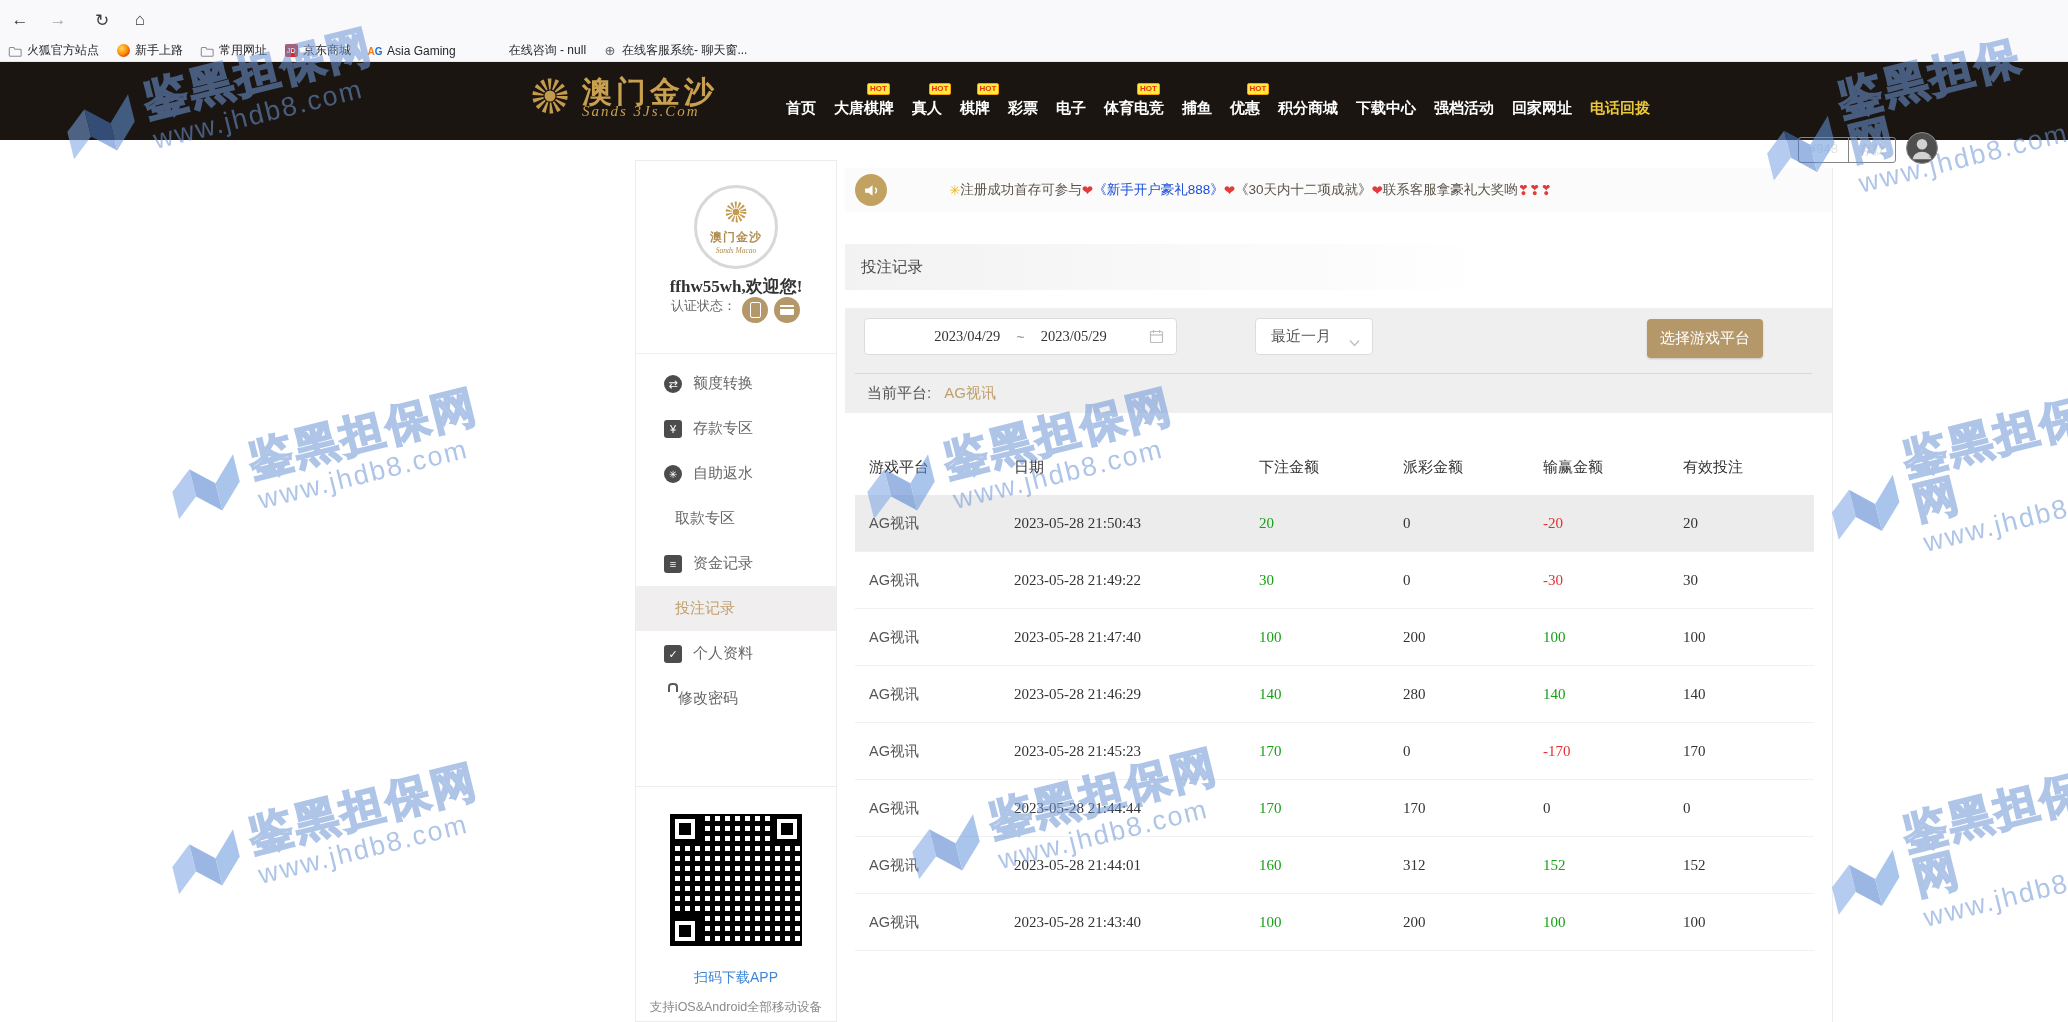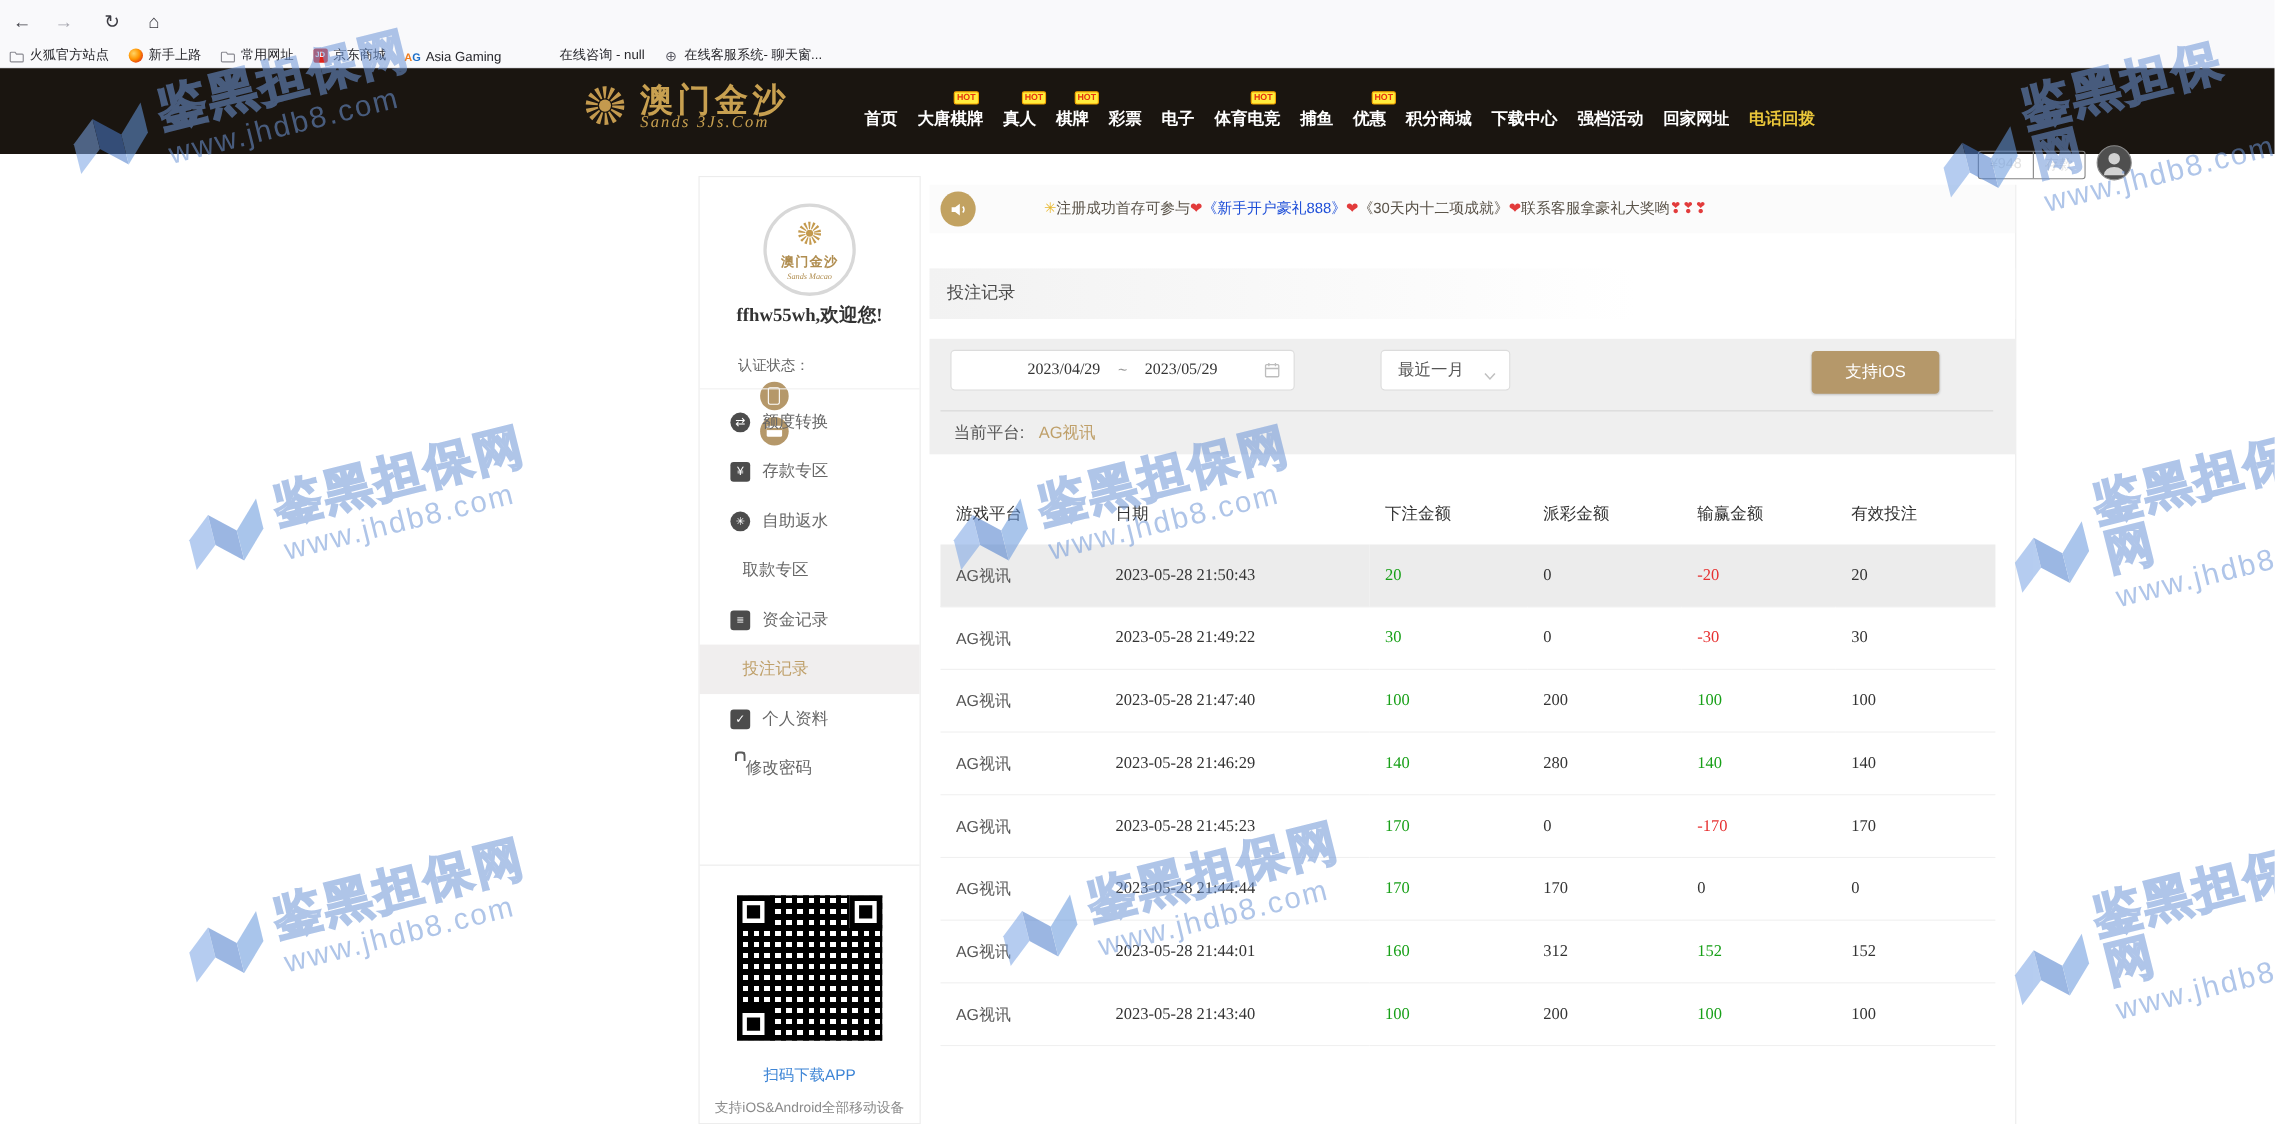--- a/index.html
+++ b/index.html
@@ -40,21 +40,21 @@
   .wallet span + span{border-left:1px solid #848484;font-family:Liberation Mono, monospace;}
   .avatar{position:absolute;left:1906px;top:70px;width:32px;height:32px;border-radius:50%;background:#4f4f4f;border:1px solid #8a8a8a;overflow:hidden;box-sizing:border-box;}
 
   
   .sidebar{position:absolute;left:635px;top:160px;width:202px;height:862px;background:#fff;border:1px solid #ececec;box-sizing:border-box;}
   .s-logo{position:absolute;left:58px;top:24px;width:84px;height:84px;border-radius:50%;border:3px solid #d8d8d8;box-sizing:border-box;
           display:flex;flex-direction:column;align-items:center;justify-content:center;}
   .s-logo .t1{font-family:"Liberation Serif",serif;font-weight:bold;font-size:12px;color:#b08d4f;letter-spacing:1px;}
   .s-logo .t2{font-family:"Liberation Serif",serif;font-style:italic;font-size:7.5px;color:#b08d4f;}
   .welcome{position:absolute;left:0;top:114px;width:100%;text-align:center;font-family:"Liberation Serif",serif;font-weight:bold;font-size:17px;color:#333;}
-  .auth{position:absolute;left:35px;top:162px;display:flex;align-items:center;gap:6px;flex-direction:column;}
+  .auth{position:absolute;left:35px;top:136px;display:flex;gap:6px;}
   .auth-label{font-size:13px;color:#666;}
   .auth-ic{width:26px;height:26px;border-radius:50%;background:#b5986a;display:flex;align-items:center;justify-content:center;}
   .ai-phone{width:9px;height:14px;border:1.5px solid #fff;border-radius:2px;}
   .ai-card{width:14px;height:10px;background:#fff;border-radius:1px;position:relative;}
   .ai-card::after{content:"";position:absolute;left:0;right:0;top:2px;height:2px;background:#b5986a;}
   .s-div1{position:absolute;left:0;top:192px;width:100%;border-top:1px solid #f0f0f0;}
   .menu{position:absolute;left:0;top:200px;width:100%;margin:0;padding:0;list-style:none;}
   .menu li{height:45px;display:flex;align-items:center;padding-left:28px;gap:11px;font-size:15px;color:#666;cursor:pointer;}
   .menu li.active{background:#f0eeee;color:#bfa06a;}
   .ic{width:18px;height:18px;display:inline-flex;align-items:center;justify-content:center;background:#4c4c4c;color:#fff;font-size:11px;flex:0 0 auto;}
@@ -313,21 +313,21 @@
         </span>
       </div>
       <div class="selectbox">
         <span>最近一月</span>
         <span class="caret">
           <svg width="11" height="8" viewBox="0 0 11 8">
               <polyline points="1,1.5 5.5,6.5 10,1.5" fill="none" stroke="#c0c0c0" stroke-width="1.4"></polyline>
             </svg>
         </span>
       </div>
-      <button class="gold-btn">支持iOS</button>
+      <button class="gold-btn">选择游戏平台</button>
       <div class="fdivider"></div>
       <div class="current">
         <span class="cl">当前平台:</span>
         <span class="cv">AG视讯</span>
       </div>
     </div>
 
     <table class="bets">
       <colgroup>
           <col>

